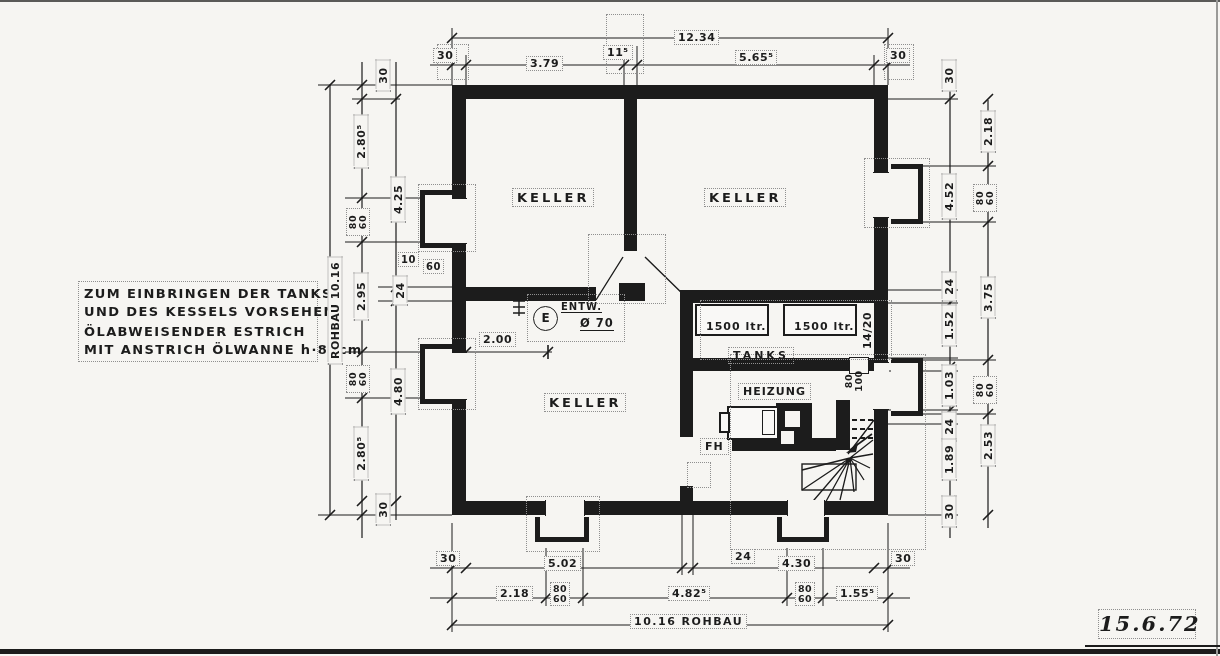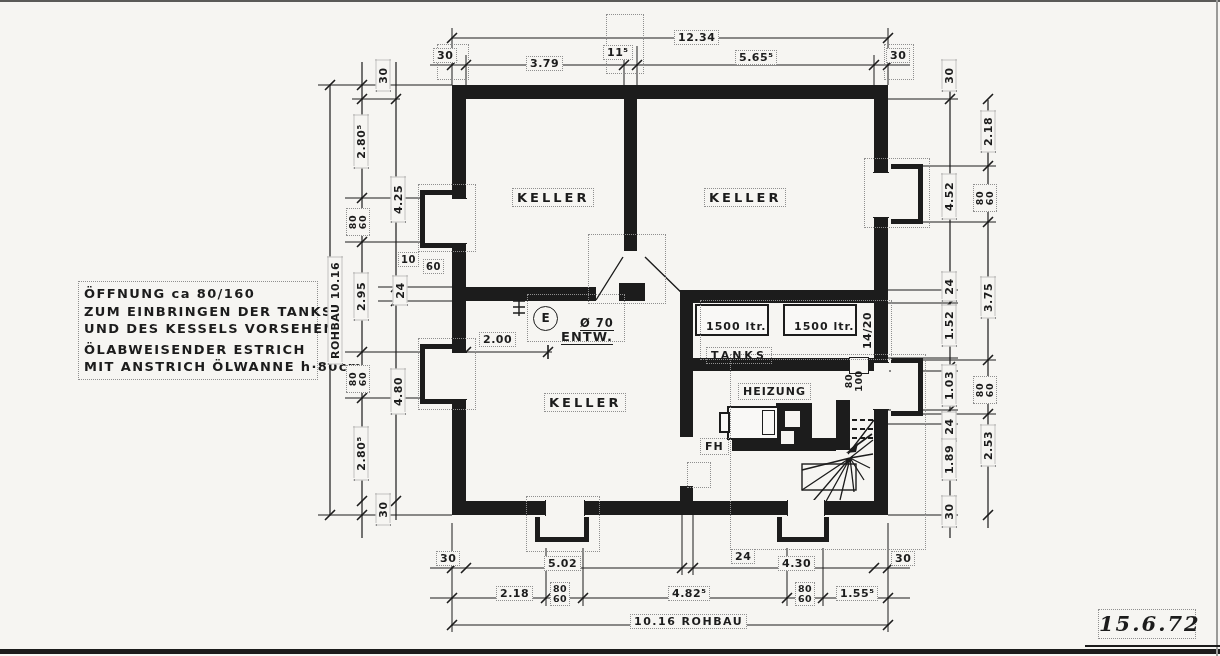--- a/index.html
+++ b/index.html
@@ -126,38 +126,37 @@
   <div class="fb" style="left:526px;top:496px;width:72px;height:54px;"></div>
   <div class="fb" style="left:588px;top:234px;width:76px;height:68px;"></div>
   <div class="fb" style="left:606px;top:14px;width:36px;height:58px;"></div>
   <div class="fb" style="left:437px;top:44px;width:30px;height:34px;"></div>
   <div class="fb" style="left:884px;top:44px;width:28px;height:34px;"></div>
   <div class="fb" style="left:730px;top:354px;width:194px;height:194px;"></div>
   <div class="fb" style="left:700px;top:300px;width:190px;height:58px;"></div>
   <div class="fb" style="left:527px;top:294px;width:96px;height:46px;"></div>
 
   <div class="note">
-    <span>ÖFFNUNG ca 80/160</span>
     <span>ZUM EINBRINGEN DER TANKS</span>
     <span>UND DES KESSELS VORSEHEN</span>
     <span style="margin-top:3px;">ÖLABWEISENDER ESTRICH</span>
     <span>MIT ANSTRICH ÖLWANNE h·80cm</span>
   </div>
 
   <span class="room" style="left:512px;top:188px;">KELLER</span>
   <span class="room" style="left:704px;top:188px;">KELLER</span>
   <span class="room" style="left:544px;top:393px;">KELLER</span>
-  <span class="room small" style="left:706px;top:338px;letter-spacing:3px;">TANKS</span>
+  <span class="room small" style="left:728px;top:338px;letter-spacing:3px;">TANKS</span>
   <span class="room small" style="left:738px;top:374px;">HEIZUNG</span>
   <span class="room small" style="left:700px;top:429px;">FH</span>
   <span class="room small" style="left:702px;top:310px;border:none;letter-spacing:1px;font-size:11px;">1500 ltr.</span>
   <span class="room small" style="left:790px;top:310px;border:none;letter-spacing:1px;font-size:11px;">1500 ltr.</span>
 
   <div class="ecirc">E</div>
-  <span class="abs uline" style="left:561px;top:301px;font-size:13px;font-weight:bold;letter-spacing:1px;margin-top:28px;">ENTW.</span>
+  <span class="abs uline" style="left:561px;top:301px;font-size:10px;font-weight:bold;letter-spacing:1px;">ENTW.</span>
   <span class="abs uline" style="left:564px;top:316px;font-size:11.5px;font-weight:bold;letter-spacing:1px;margin-left:16px;">Ø 70</span>
 
   <span class="dim rot" style="left:842px;top:324px;width:44px;border:none;background:transparent;">14/20</span>
   <span class="dim rot stack" style="left:840px;top:370px;width:24px;border:none;background:transparent;">80
 100</span>
 
   <span class="dim" style="left:674px;top:30px;">12.34</span>
   <span class="dim" style="left:433px;top:48px;">30</span>
   <span class="dim" style="left:526px;top:56px;">3.79</span>
   <span class="dim" style="left:603px;top:45px;">11⁵</span>

